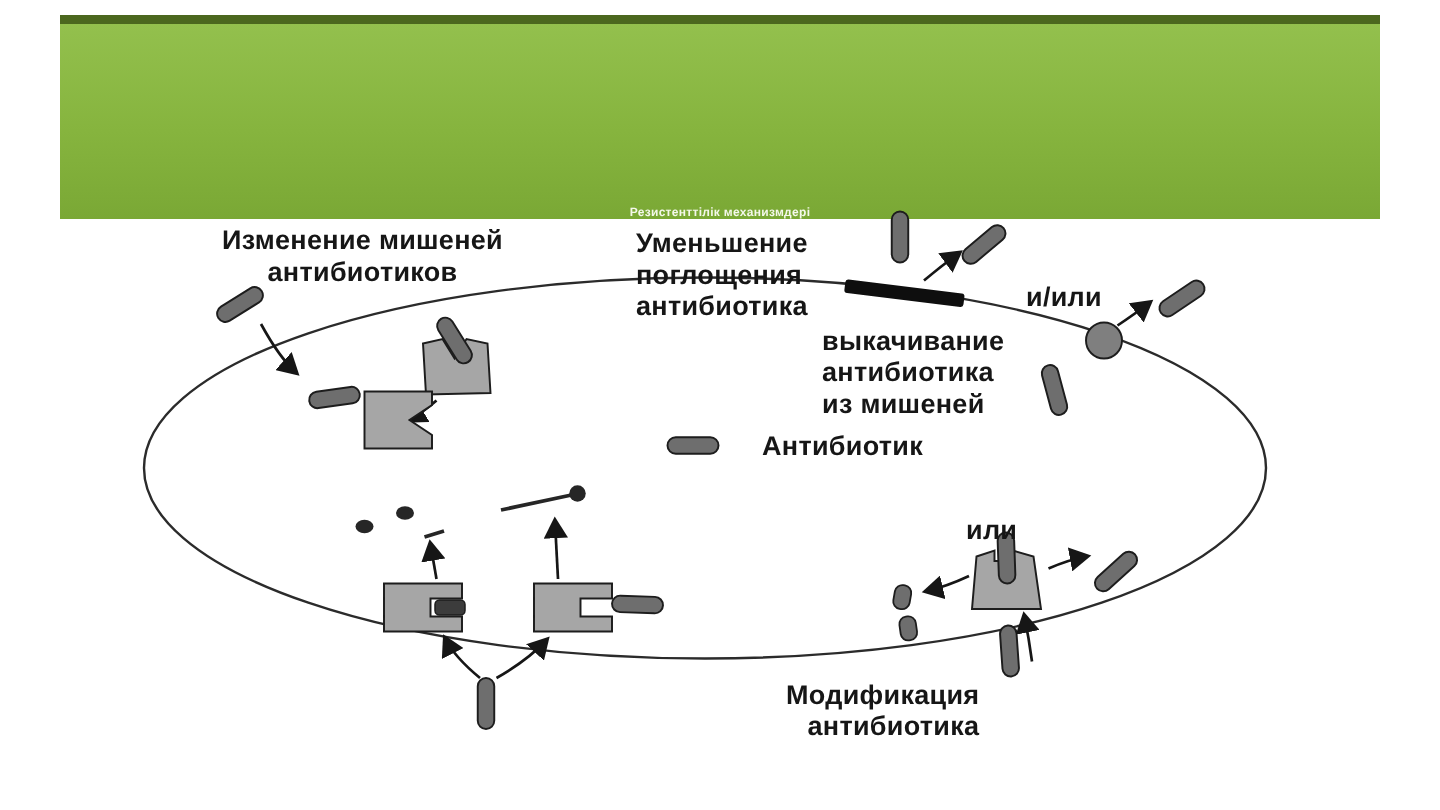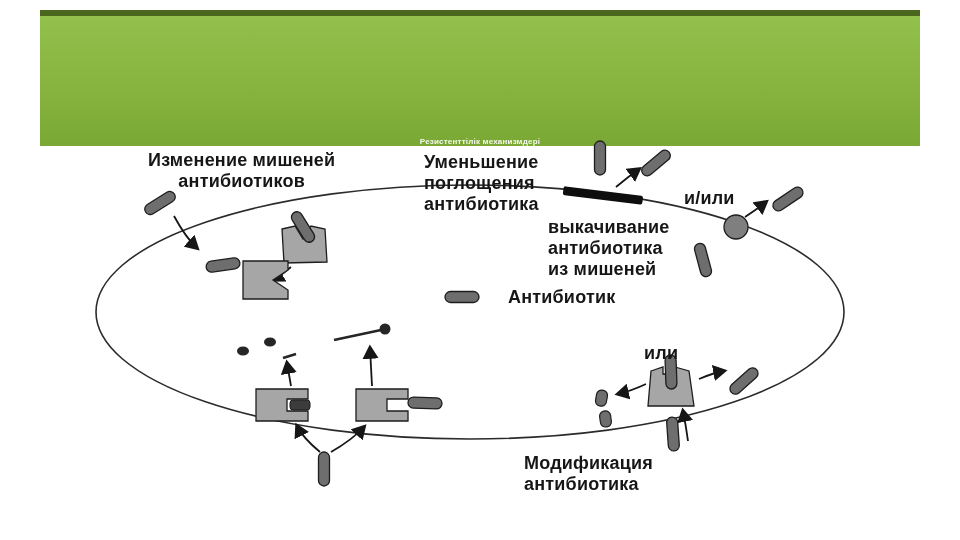--- a/index.html
+++ b/index.html
@@ -95,16 +95,16 @@
 антибиотиков</div>
   <div class="dlabel" style="left:424px;top:133px;margin-top:19px;">Уменьшение
 поглощения
 антибиотика</div>
   <div class="dlabel" style="left:684px;top:188px;">и/или</div>
   <div class="dlabel" style="left:548px;top:217px;">выкачивание
 антибиотика
 из мишеней</div>
   <div class="dlabel" style="left:508px;top:287px;">Антибиотик</div>
   <div class="dlabel" style="left:634px;top:343px;margin-left:10px;">или</div>
-  <div class="dlabel" style="left:524px;top:453px;">Модификация
+  <div class="dlabel" style="left:524px;top:453px;text-align:right;">Модификация
 антибиотика</div>
 
 </div>
 
 </body></html>

